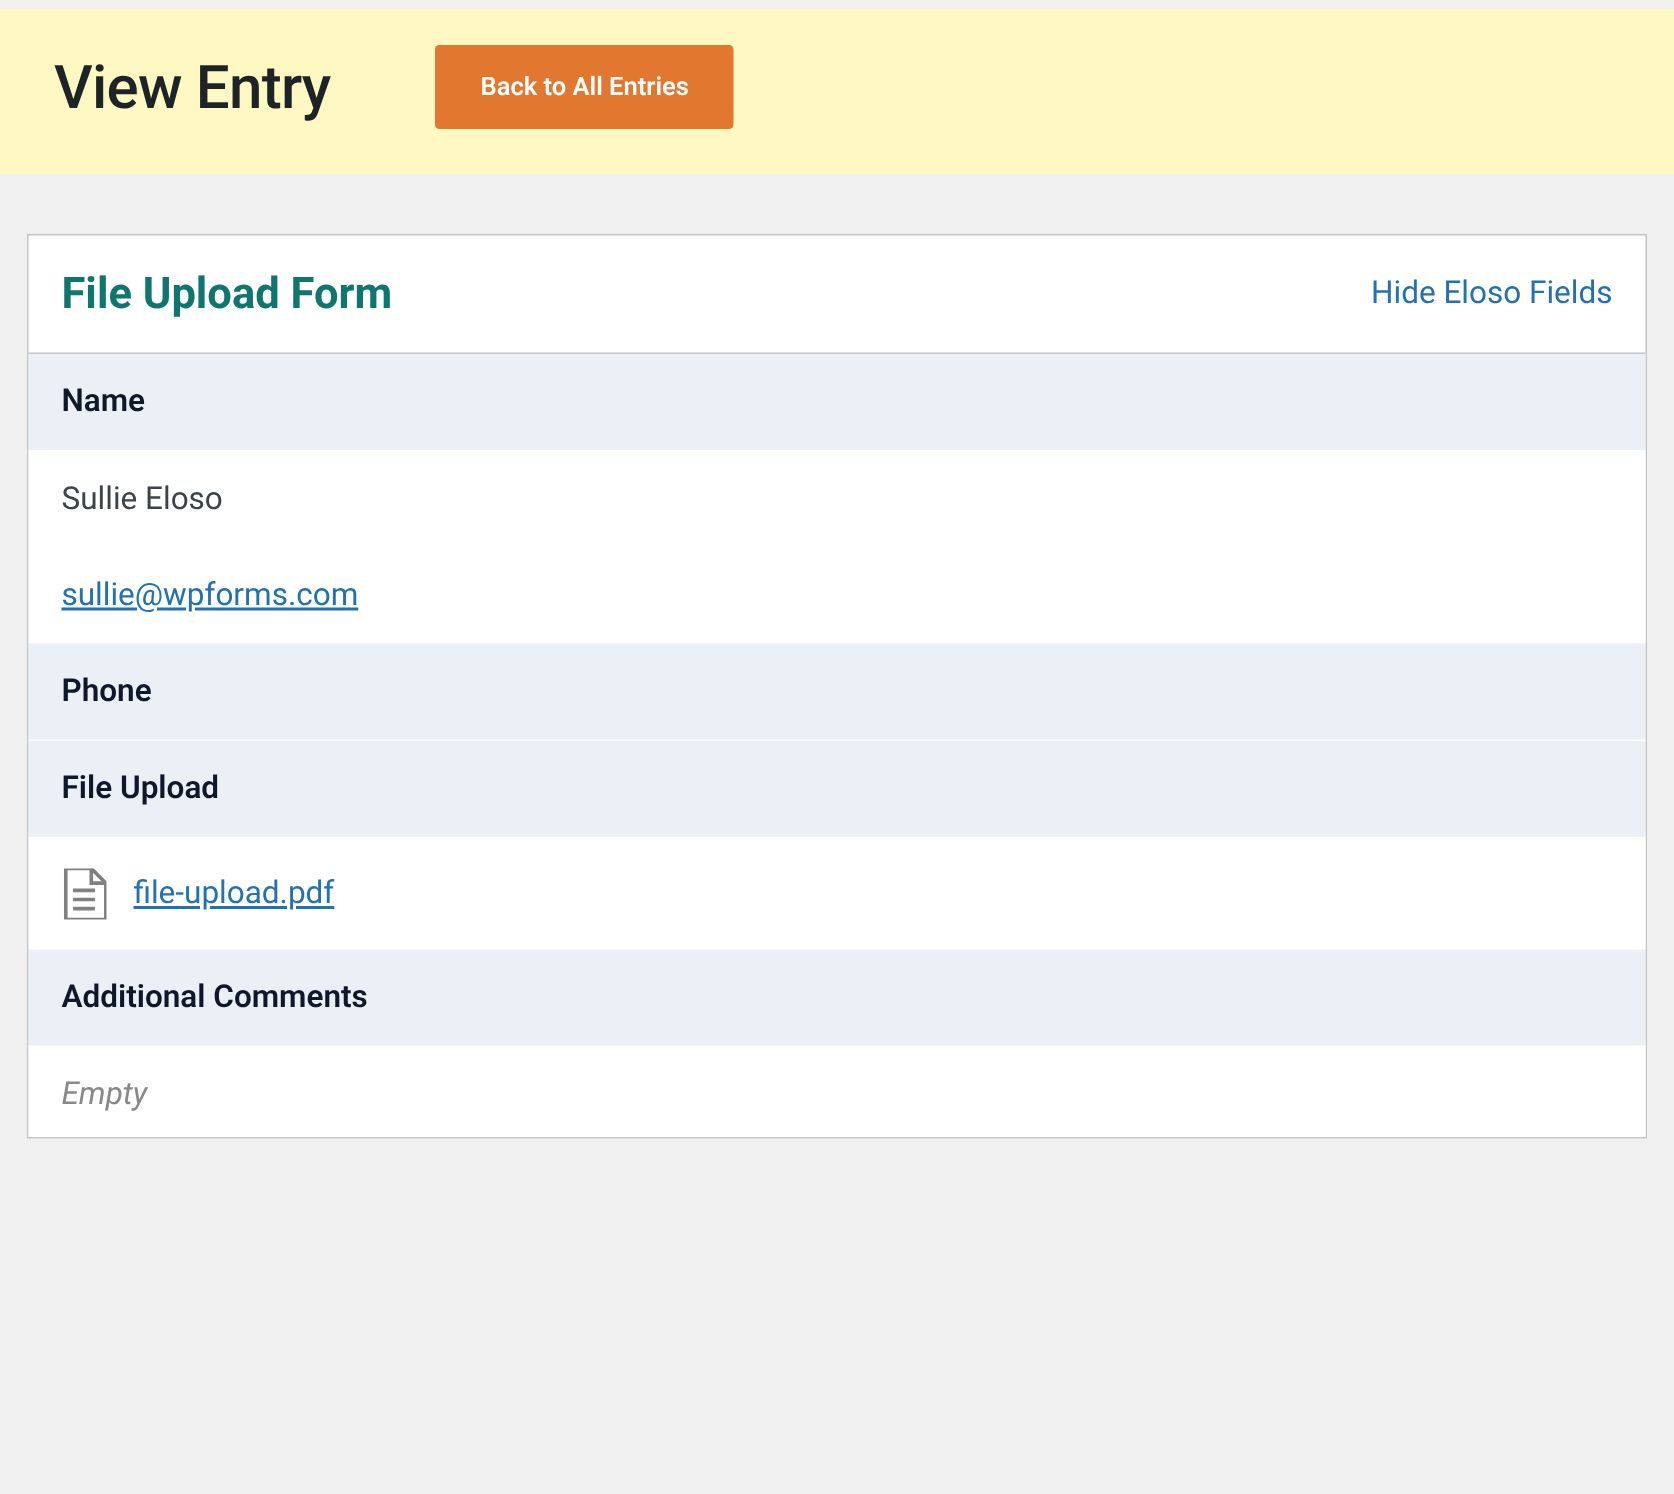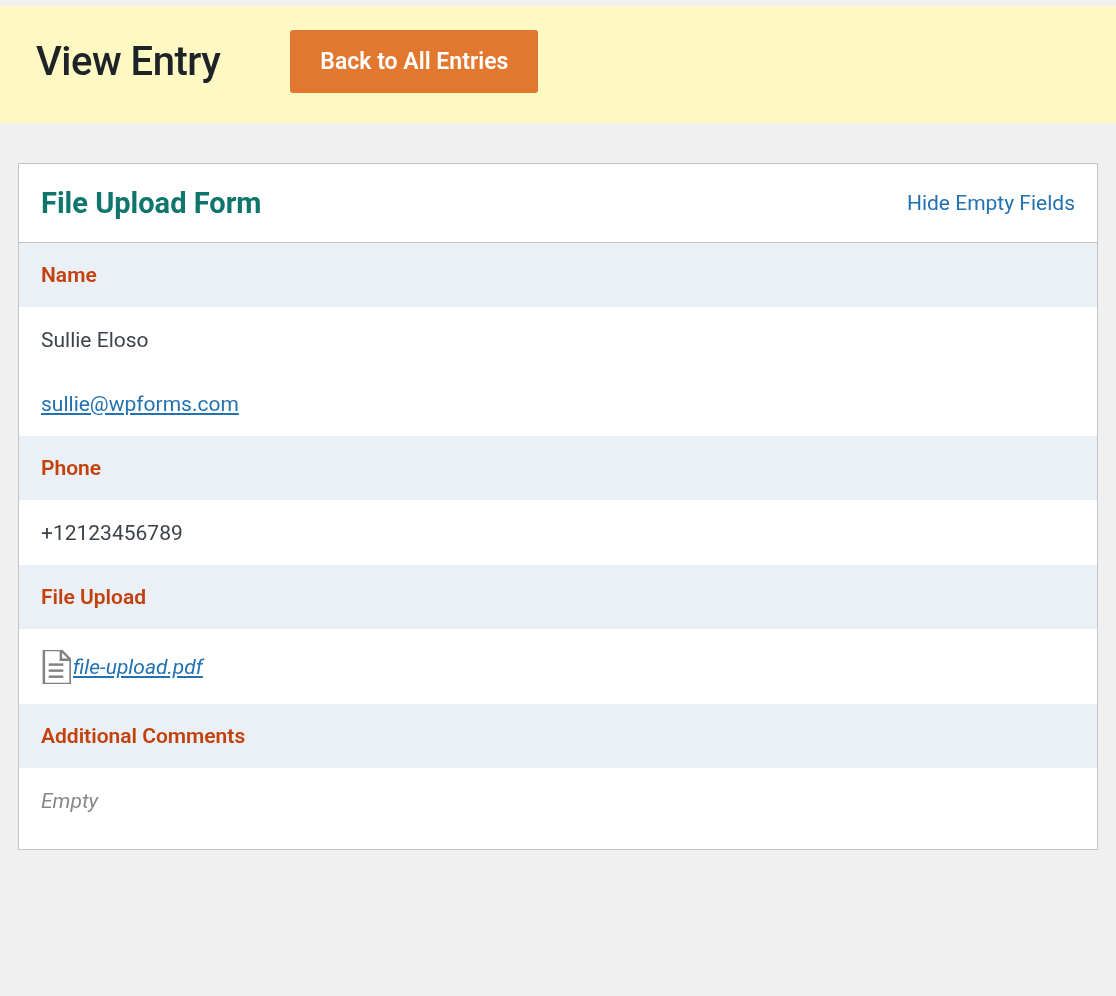--- a/index.html
+++ b/index.html
@@ -24,21 +24,21 @@
       font-size: 40px;
       font-weight: 500;
       color: #1d2327;
       letter-spacing: -0.5px;
     }
     .btn-primary {
       background: #e27730;
       color: #ffffff;
       border: none;
       padding: 18px 30px;
-      font-size: 23px;
+      font-size: 17px;
       font-weight: 600;
       cursor: pointer;
       border-radius: 3px;
       font-family: inherit;
     }
     .content-wrap {
       padding: 40px 18px 18px 18px;
     }
     .panel {
       background: #ffffff;
@@ -60,44 +60,43 @@
       color: #2271b1;
       font-size: 21px;
       text-decoration: none;
       cursor: pointer;
     }
     .field-label {
       background: #ebf0f6;
       padding: 20px 22px;
       font-size: 21px;
       font-weight: 600;
-      color: #c2410c;
+      color: #0f172a;
       border-bottom: 1px solid #ffffff;
     }
     .field-value {
       background: #ffffff;
       padding: 20px 22px;
       font-size: 21px;
       color: #3c434a;
     }
     .field-value a {
       color: #2271b1;
       text-decoration: underline;
       text-align: right;
     }
     .field-value.empty {
       font-style: italic;
       color: #888;
-      padding-bottom: 36px;
+      padding-bottom: 16px;
     }
     .file-row {
       display: flex;
       align-items: center;
-      gap: 2px;
-      font-style: italic;
+      gap: 18px;
     }
     .file-icon {
       width: 30px;
       height: 34px;
       flex-shrink: 0;
     }
     .file-icon svg {
       width: 100%;
       height: 100%;
       display: block;
@@ -108,32 +107,31 @@
 
 <div class="header-bar">
   <h1 class="page-title">View Entry</h1>
   <button class="btn-primary">Back to All Entries</button>
 </div>
 
 <div class="content-wrap">
   <div class="panel">
     <div class="panel-header">
       <h2 class="panel-title">File Upload Form</h2>
-      <a class="toggle-link">Hide Empty Fields</a>
+      <a class="toggle-link">Hide Eloso Fields</a>
     </div>
 
     <div class="field-label">Name</div>
     <div class="field-value">Sullie Eloso</div>
 
     <div class="field-value">
       <a>sullie@wpforms.com</a>
     </div>
 
     <div class="field-label">Phone</div>
-    <div class="field-value">+12123456789</div>
 
     <div class="field-label">File Upload</div>
     <div class="field-value">
       <div class="file-row">
         <span class="file-icon">
           <svg viewBox="0 0 24 28" xmlns="http://www.w3.org/2000/svg">
             <path d="M2 0 L16 0 L24 8 L24 28 L2 28 Z" fill="none" stroke="#808080" stroke-width="2"></path>
             <path d="M16 0 L16 8 L24 8" fill="none" stroke="#808080" stroke-width="2"></path>
             <line x1="6" y1="12" x2="18" y2="12" stroke="#808080" stroke-width="2"></line>
             <line x1="6" y1="17" x2="18" y2="17" stroke="#808080" stroke-width="2"></line>

